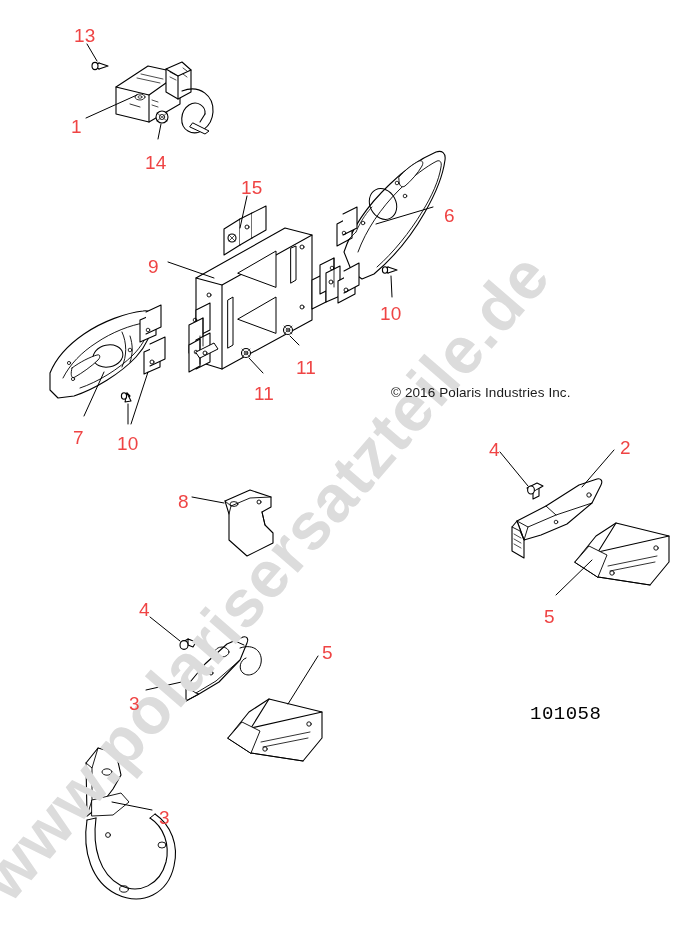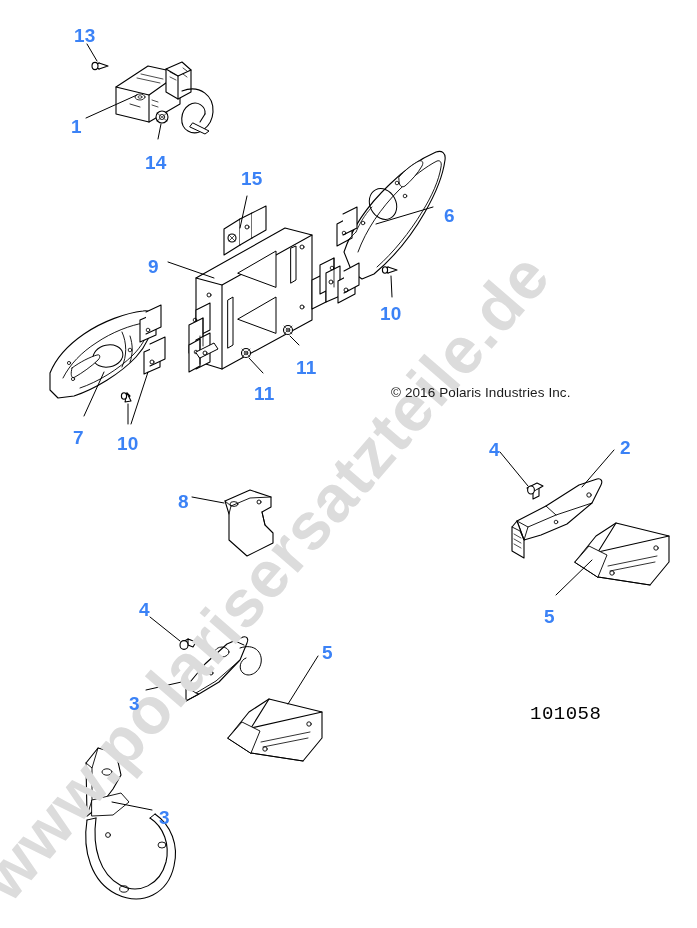--- a/index.html
+++ b/index.html
@@ -28,22 +28,22 @@
     position: absolute;
     inset: 0;
     width: 697px;
     height: 928px;
     pointer-events: none;
   }
   .callout {
     position: absolute;
     font-family: "Liberation Sans", sans-serif;
     font-size: 19px;
-    font-weight: 700;
-    color: #3b82f6;
+    font-weight: 400;
+    color: #ef4444;
     line-height: 1;
     white-space: nowrap;
     letter-spacing: 0.2px;
   }
   .copyright {
     position: absolute;
     font-family: "Liberation Sans", sans-serif;
     font-size: 13.5px;
     color: #1a1a1a;
     white-space: nowrap;
@@ -366,21 +366,21 @@
     </defs>
     <text font-family="Liberation Sans, sans-serif" font-size="66" font-weight="bold" fill="#dcdcdc" letter-spacing="1">
       <textPath href="#wmpath" startOffset="0">www.polarisersatzteile.de</textPath>
     </text>
   </svg>
 
   <div id="callout-layer">
       <div class="callout" style="left: 74px; top: 26px;">13</div>
       <div class="callout" style="left: 71px; top: 117px;">1</div>
       <div class="callout" style="left: 145px; top: 153px;">14</div>
-      <div class="callout" style="left: 241px; top: 169px;">15</div>
+      <div class="callout" style="left: 241px; top: 178px;">15</div>
       <div class="callout" style="left: 444px; top: 206px;">6</div>
       <div class="callout" style="left: 148px; top: 257px;">9</div>
       <div class="callout" style="left: 380px; top: 304px;">10</div>
       <div class="callout" style="left: 296px; top: 358px;">11</div>
       <div class="callout" style="left: 254px; top: 384px;">11</div>
       <div class="callout" style="left: 73px; top: 428px;">7</div>
       <div class="callout" style="left: 117px; top: 434px;">10</div>
       <div class="callout" style="left: 489px; top: 440px;">4</div>
       <div class="callout" style="left: 620px; top: 438px;">2</div>
       <div class="callout" style="left: 178px; top: 492px;">8</div>

